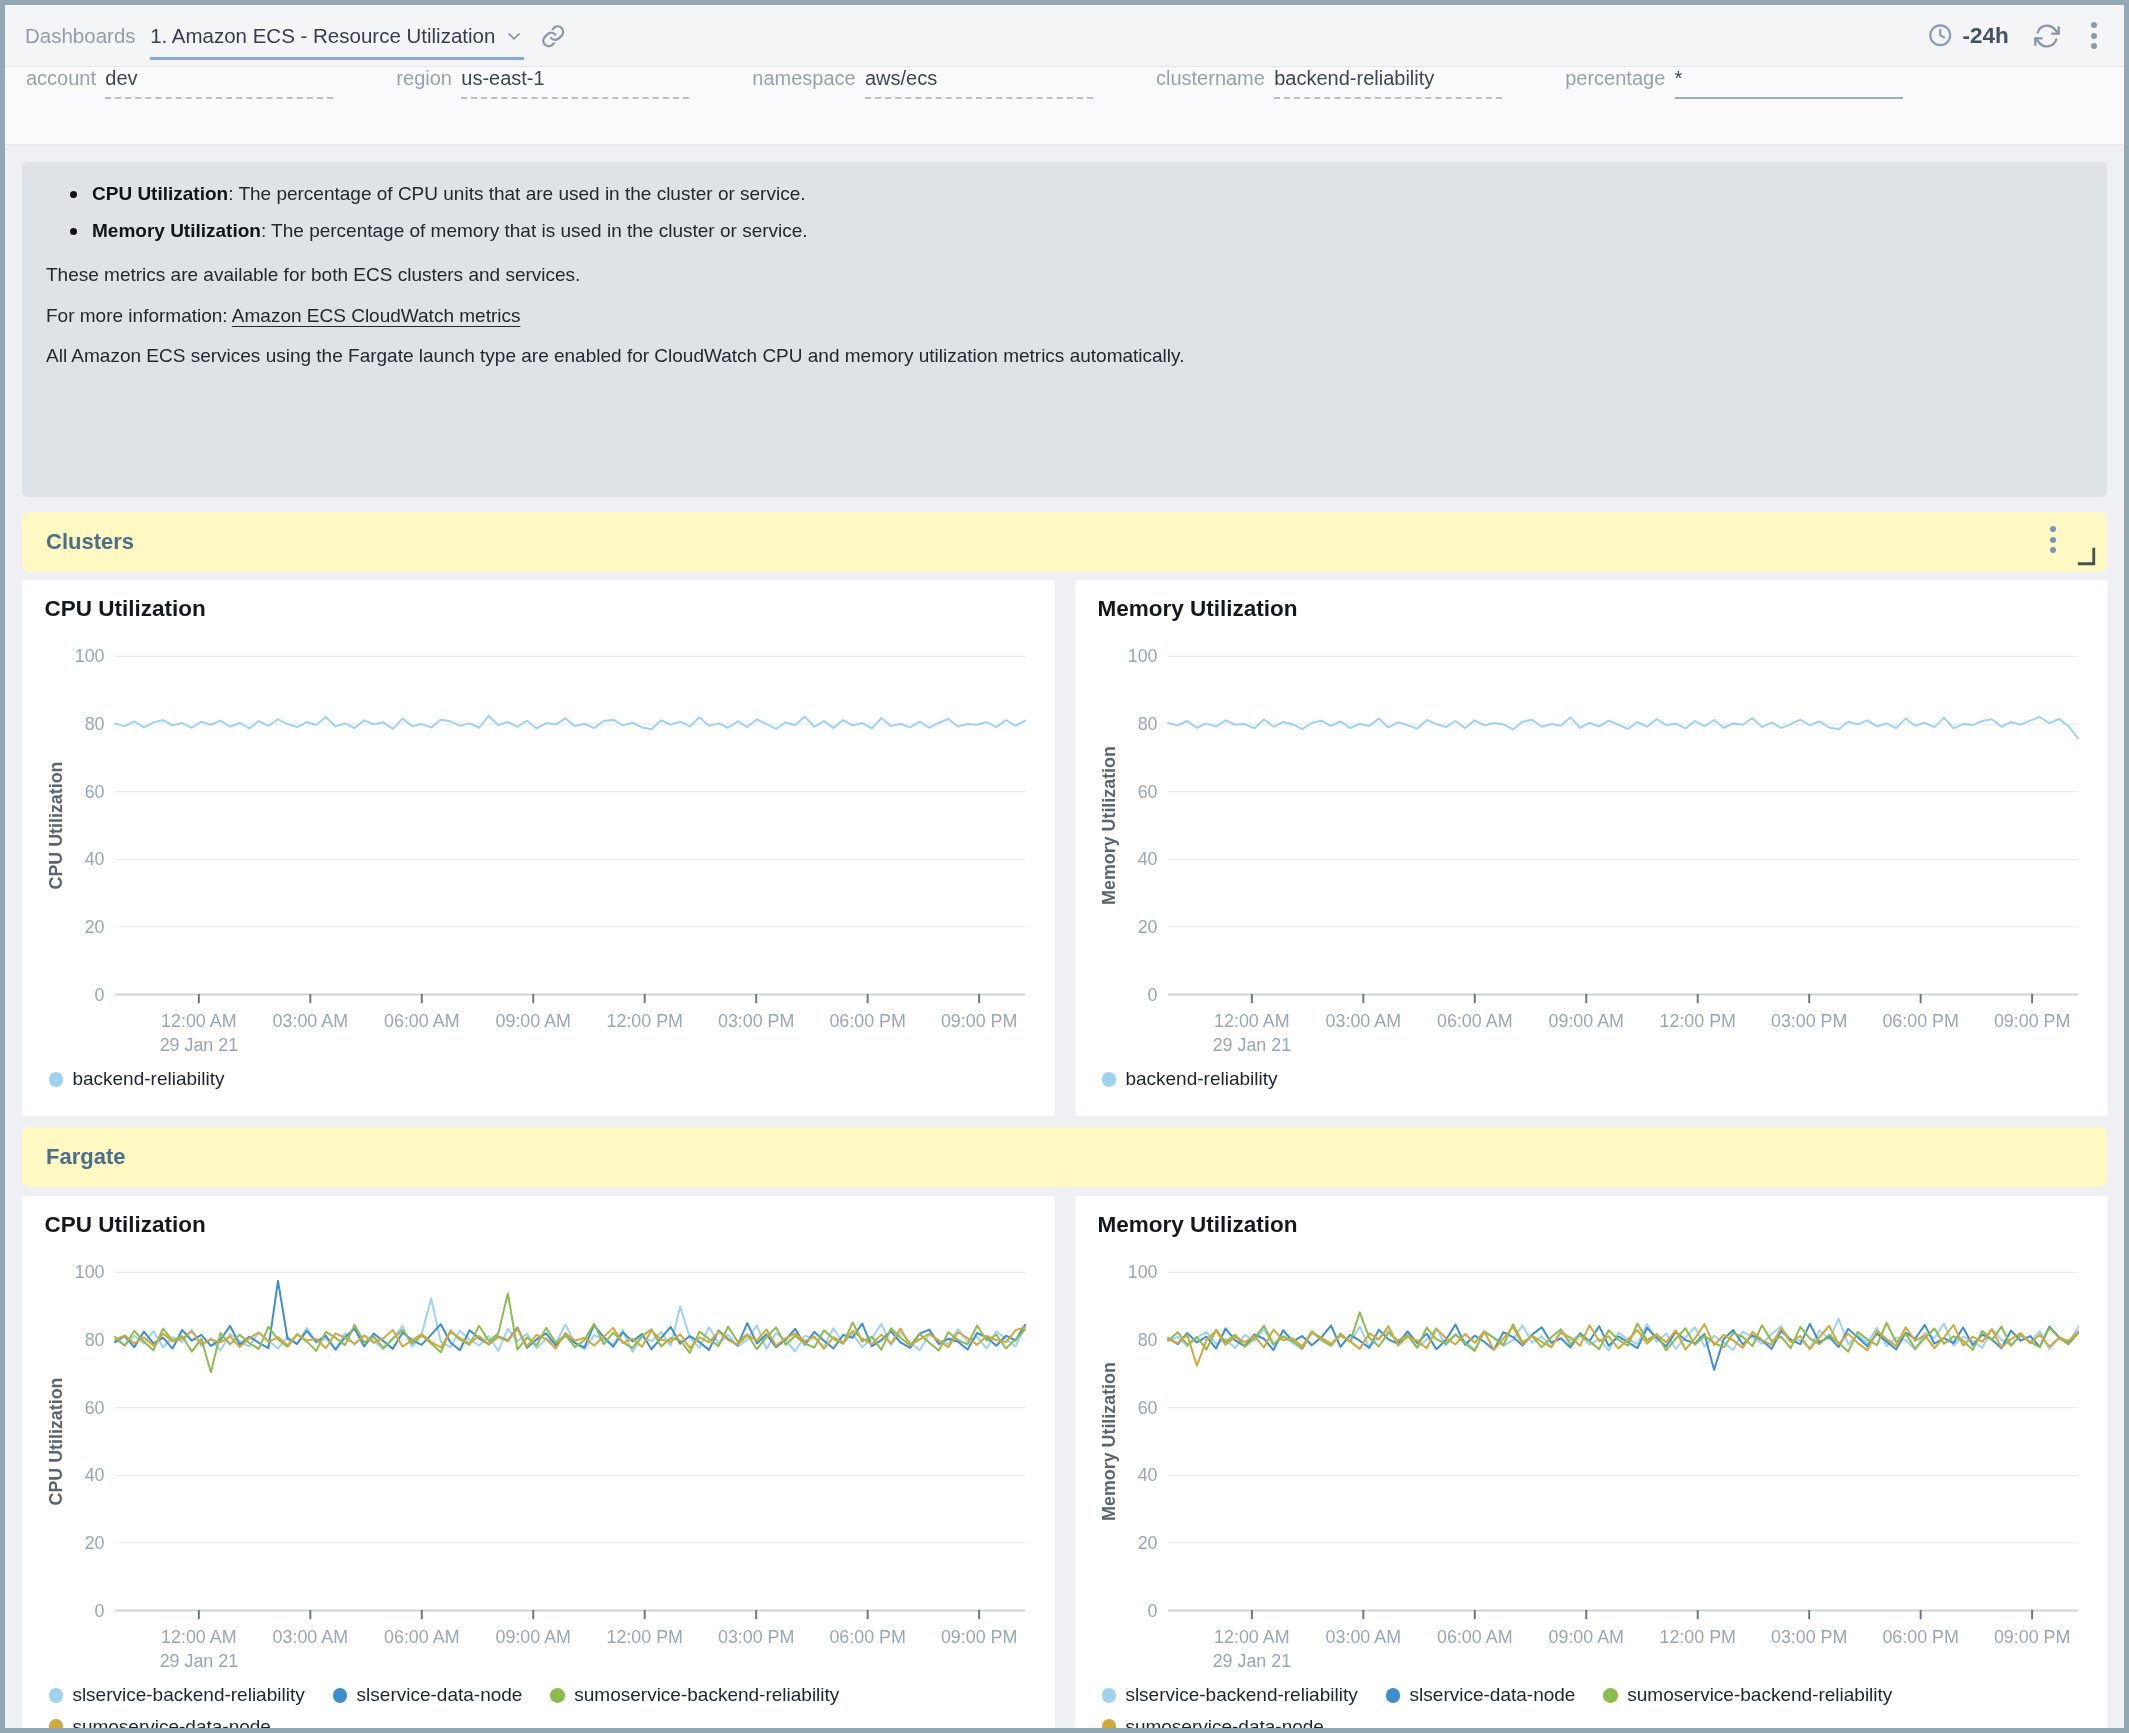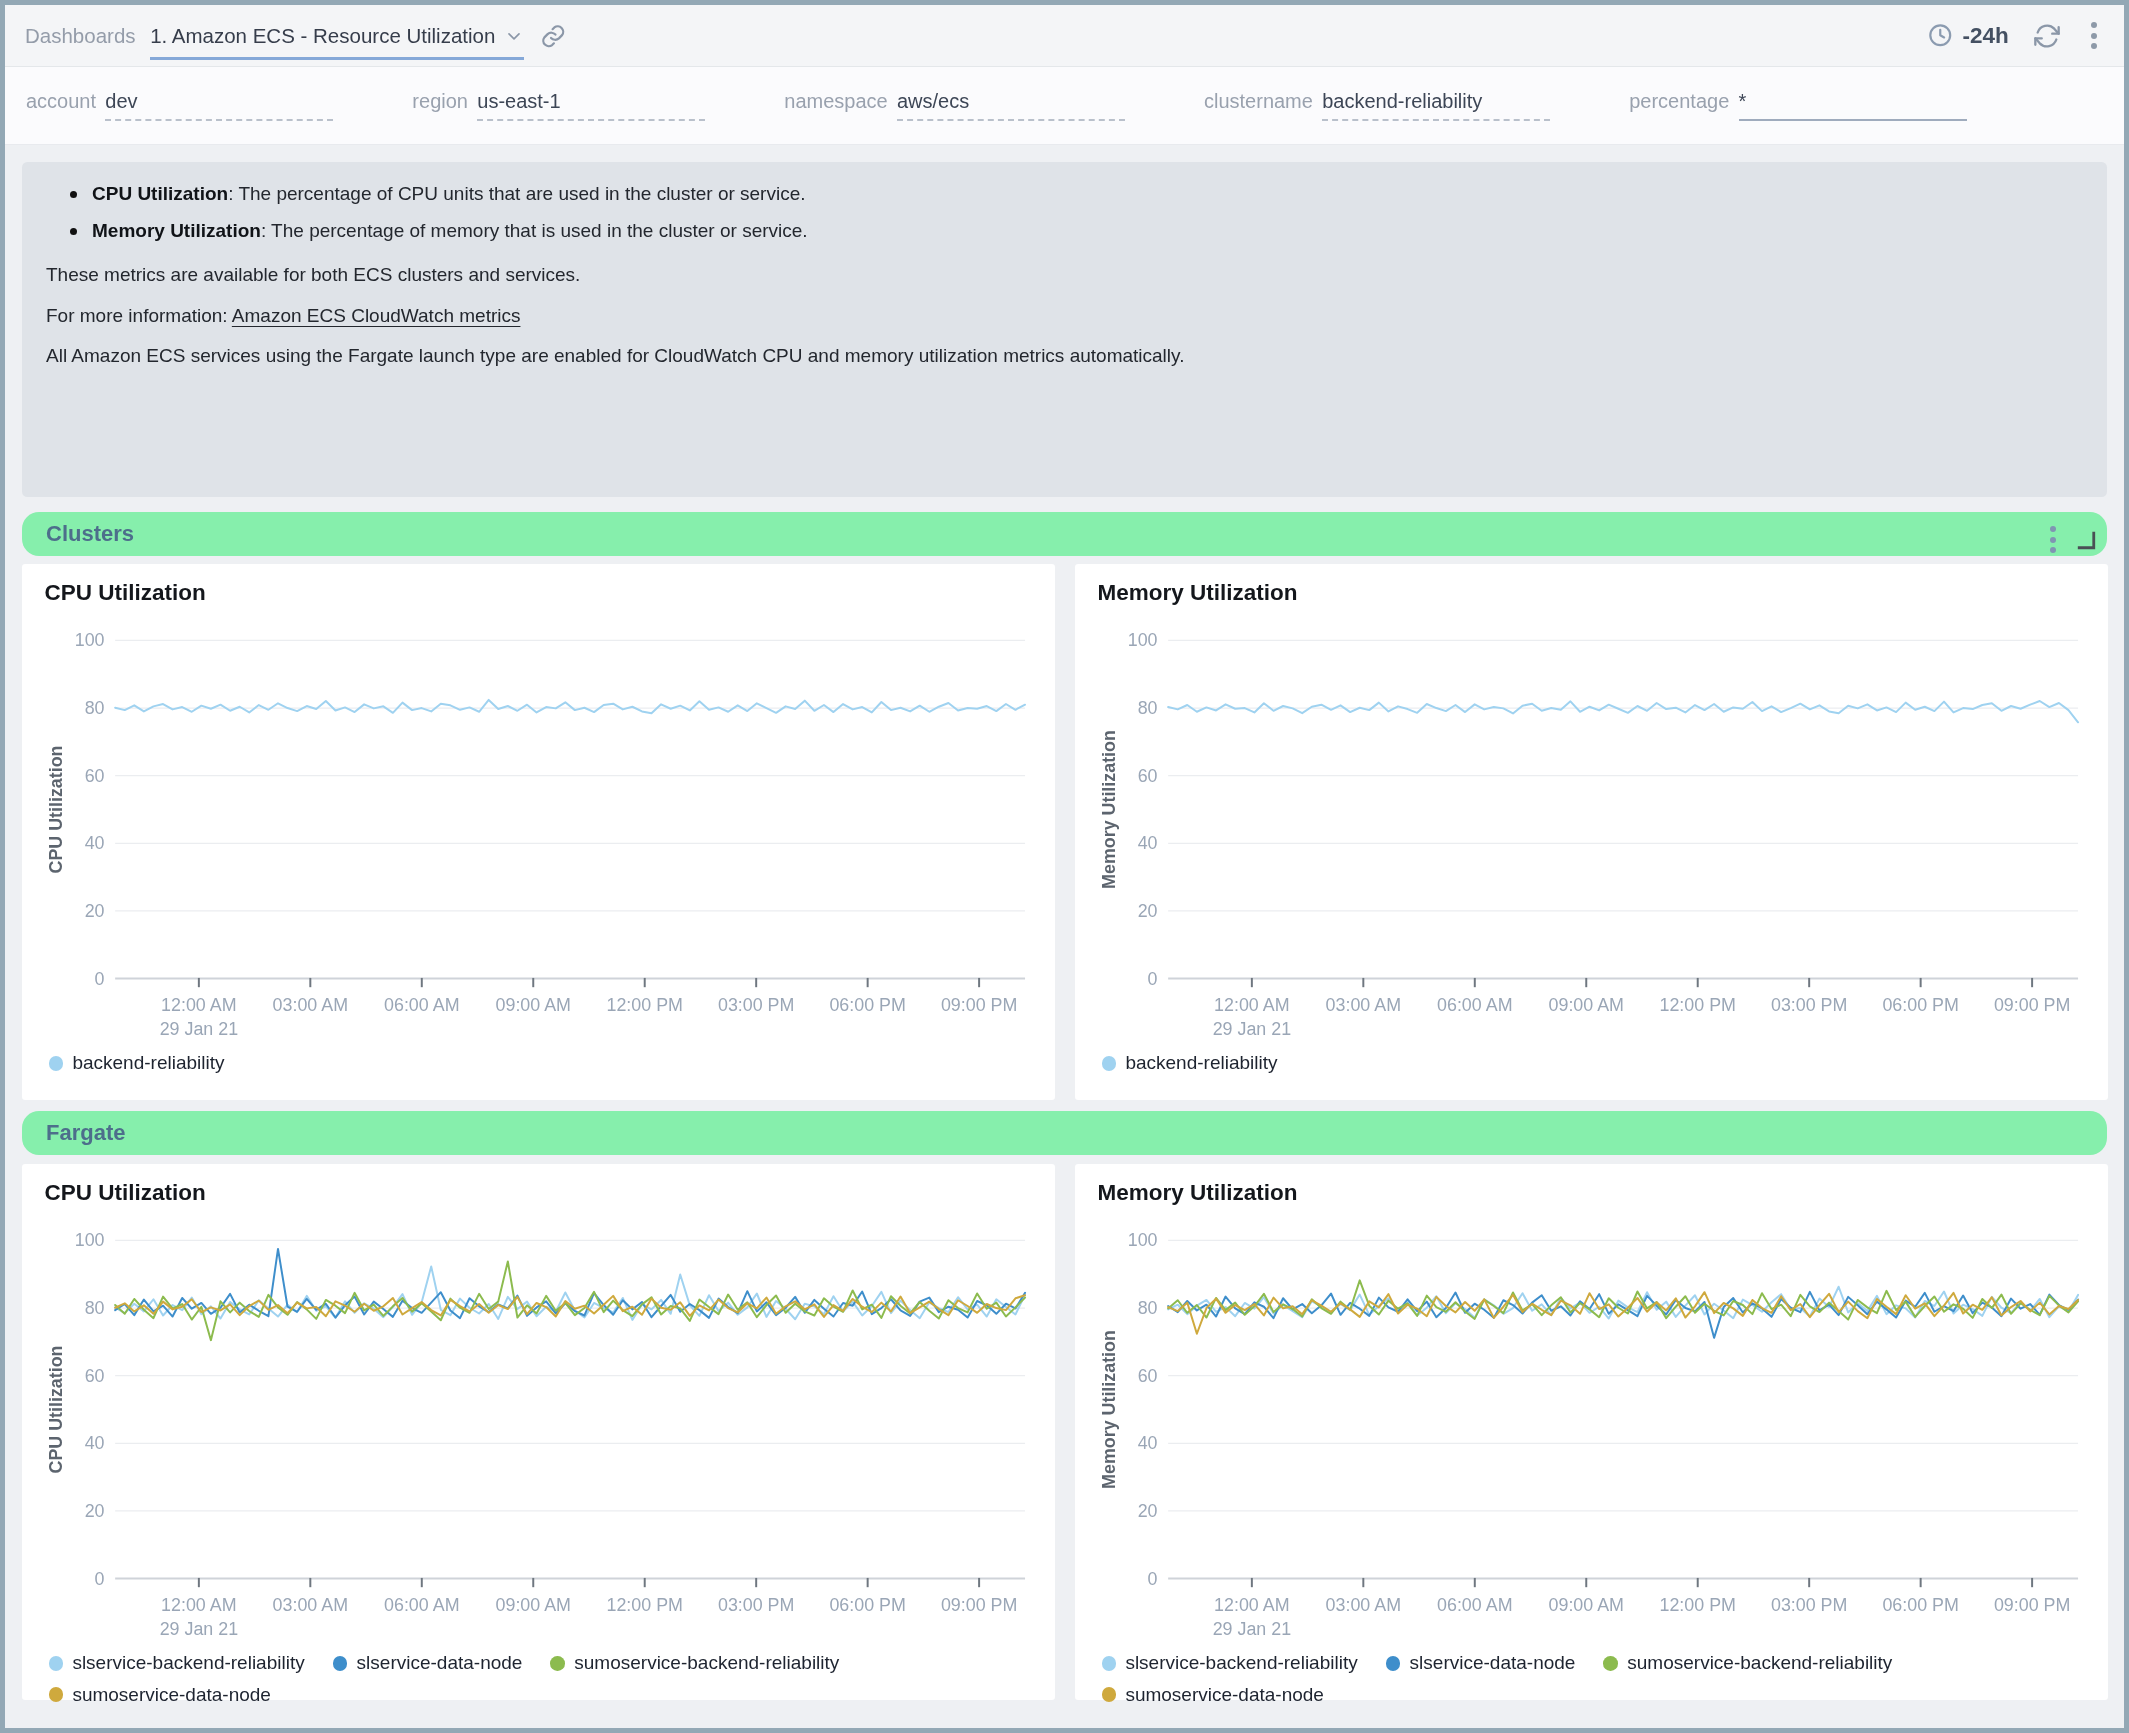--- a/index.html
+++ b/index.html
@@ -24,22 +24,22 @@
   }
   .dash-title { color: #363d4b; font-size: 20.5px; }
   .icon { stroke: #8b97a8; fill: none; stroke-width: 2; stroke-linecap: round; stroke-linejoin: round; }
   .link-icon { margin-left: 16px; margin-top: 1.3px; }
   .header-right { margin-left: auto; display: flex; align-items: center; gap: 24px; }
   .time-range { color: #445062; font-size: 22.5px; font-weight: 600; display: flex; align-items: center; gap: 9.3px; cursor: pointer; }
   .kebab { display: flex; flex-direction: column; gap: 4.6px; padding: 4px 6.6px; cursor: pointer; }
   .kebab i { width: 6px; height: 6px; border-radius: 50%; background: #8d99a8; display: block; }
   
   .filter-bar {
-    height: 78px; background: #fbfbfd; display: flex; align-items: center;
-    padding: 0 21px; gap: 79px; border-bottom: 1.3px solid #e8eaee;
+    height: 78px; background: #fbfbfd; display: flex; align-items: flex-start;
+    padding: 0 21px; gap: 63px; border-bottom: 1.3px solid #e8eaee;
   }
   .filter { display: flex; align-items: baseline; gap: 9.3px; }
   .filter .f-label { color: #99a1ae; font-size: 20px; }
   .filter .f-value {
     color: #3d4656; font-size: 20px; font-weight: 500; min-width: 228px;
     padding-bottom: 6.6px; cursor: text;
   }
   .filter .f-value.dashed { border-bottom: 2px dashed #b9c0cb; }
   .filter .f-value.solid  { border-bottom: 2px solid #9fabbd; }
   
@@ -55,21 +55,21 @@
   }
   .note-bullets li::before {
     content: ""; position: absolute; left: 24px; top: 8px; width: 7.3px; height: 7.3px;
     border-radius: 50%; background: #111;
   }
   .note-bullets b { font-weight: 700; color: #101317; }
   .note-para { font-size: 19px; color: #23272e; margin-bottom: 18.5px; }
   .note-link { color: #23272e; text-decoration: underline; text-underline-offset: 4px; cursor: pointer; }
   
   .section-bar {
-    background: #86efac; border-radius: 17px; height: 44px; display: flex; align-items: center;
+    background: #fef9c3; border-radius: 7px; height: 60px; display: flex; align-items: center;
     padding: 0 24px; margin-bottom: 8.6px; position: relative;
   }
   .section-title { color: #4d6e8b; font-size: 22px; font-weight: 600; }
   .section-kebab { position: absolute; right: 44px; top: 10.6px; }
   .section-kebab i { background: #7f95b2; }
   .resize-corner { position: absolute; right: 9.3px; bottom: 4px; cursor: nwse-resize; }
   
   .charts-row { display: flex; gap: 20px; margin-bottom: 11.3px; }
   .panel { background: #ffffff; border-radius: 3.3px; width: 1035px; height: 536px; padding: 16px 22.5px 0 22.5px; }
   .chart-title { font-size: 22.5px; font-weight: 700; color: #14171c; height: 29px; }

